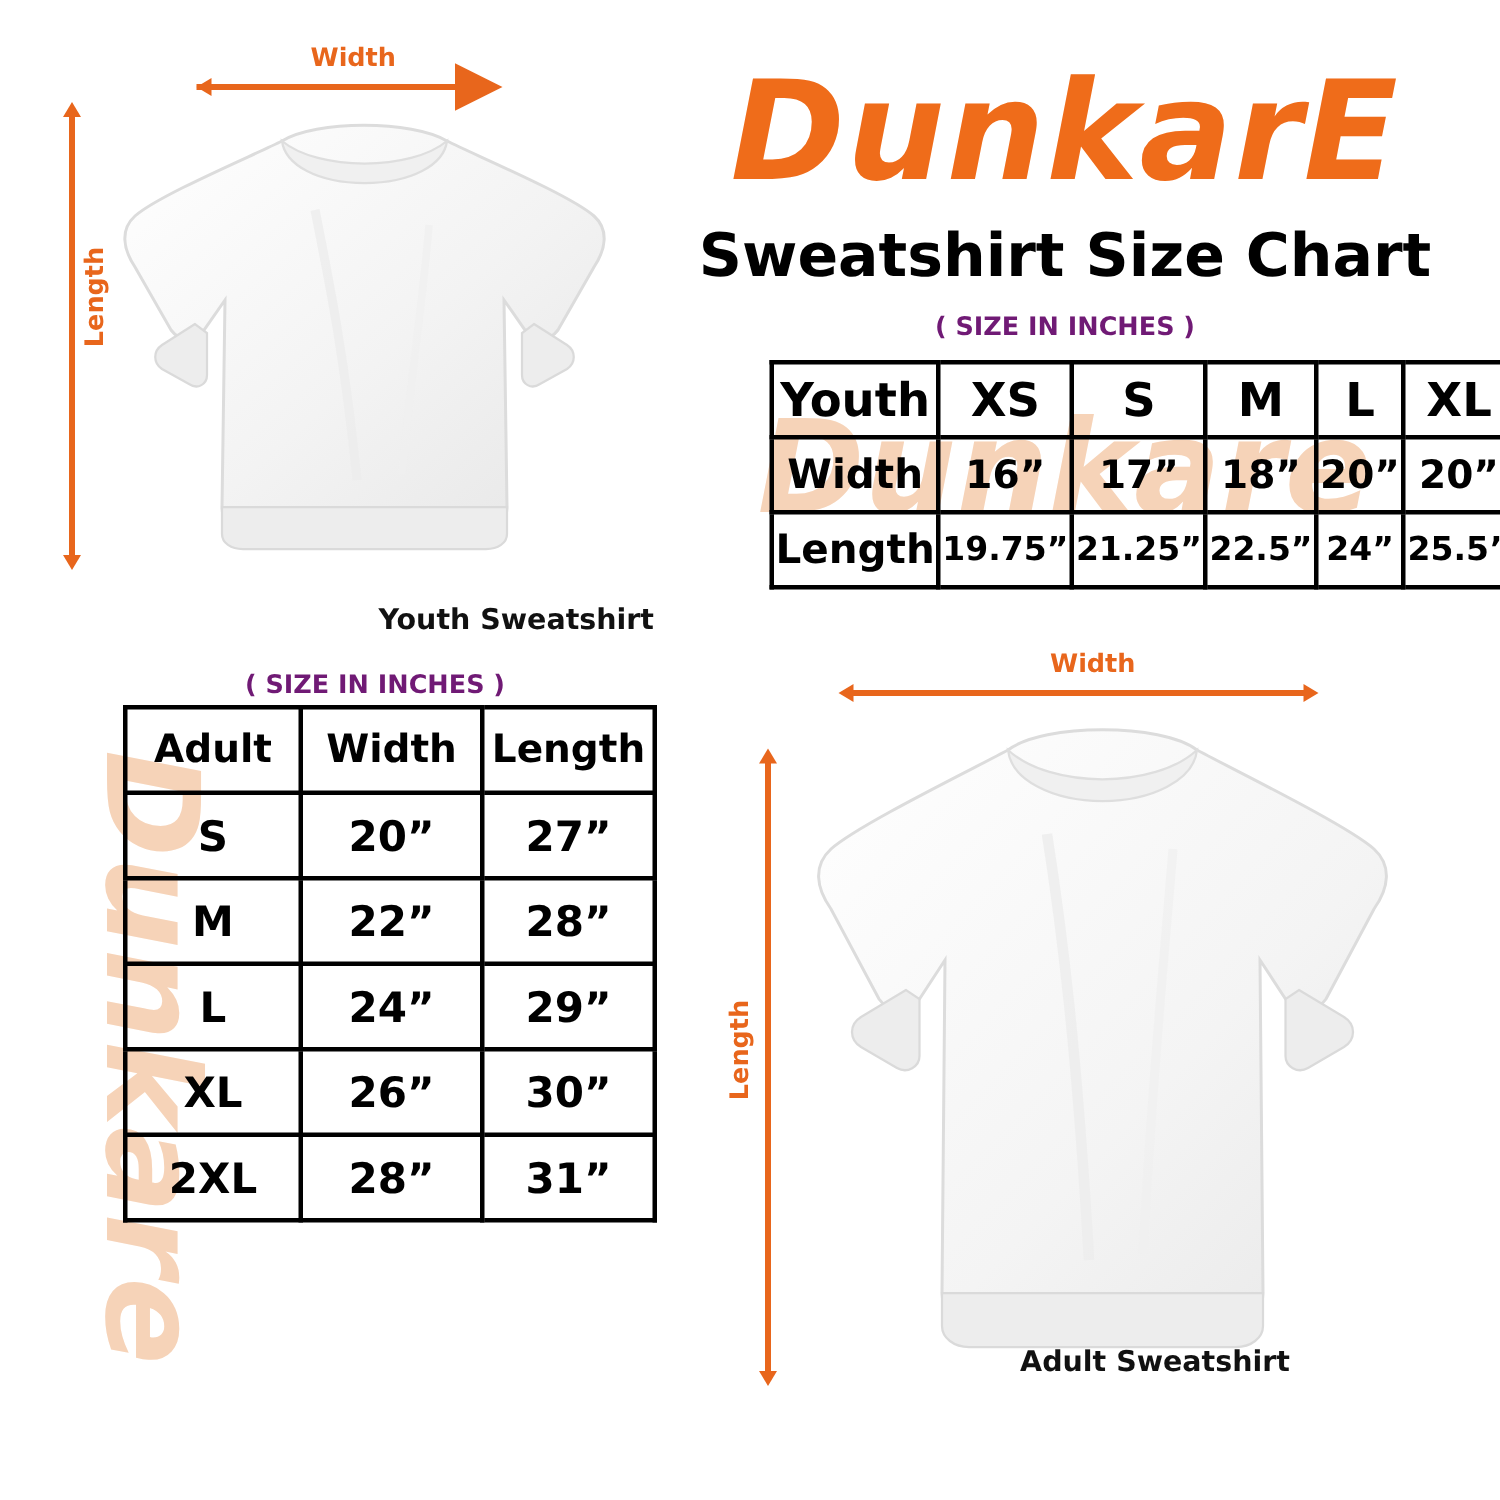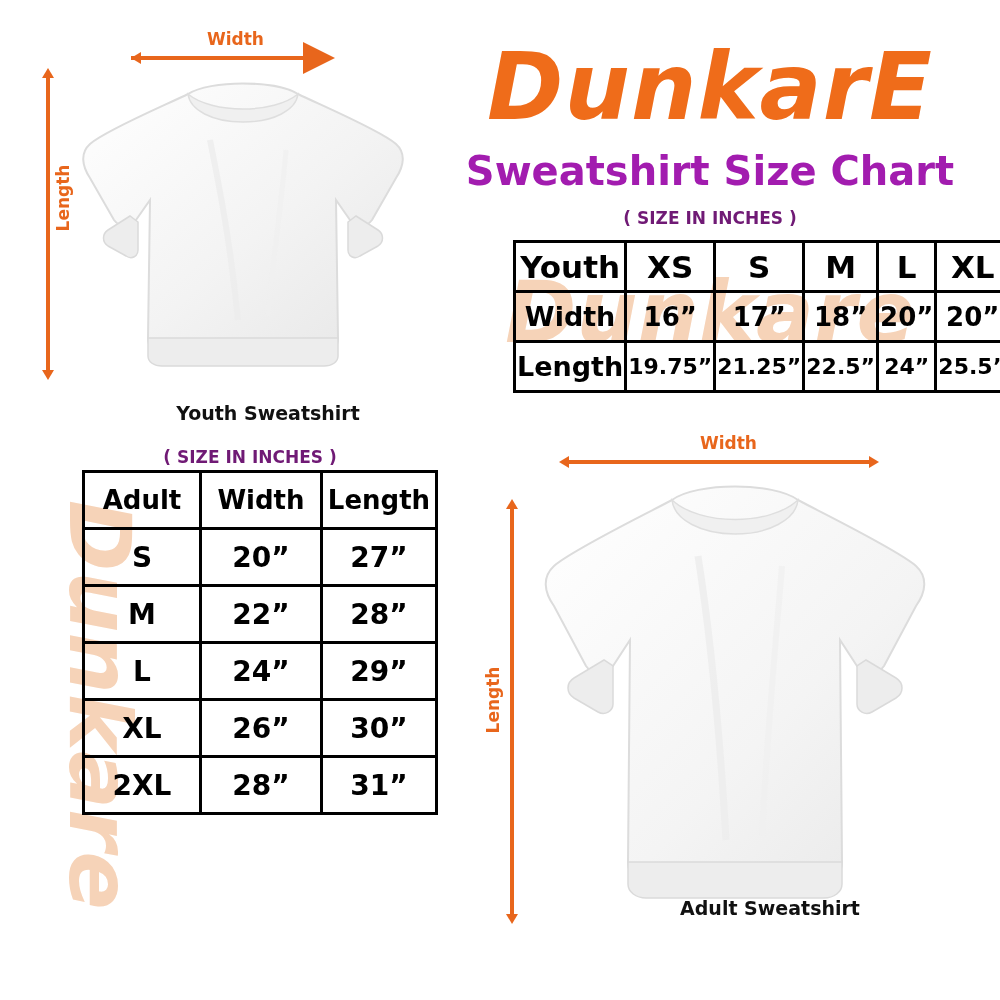--- a/index.html
+++ b/index.html
@@ -34,21 +34,21 @@
     line-height: 120px;
     white-space: nowrap;
   }
   #chart-title {
     left: 430px;
     top: 148px;
     width: 560px;
     text-align: center;
     font-size: 40px;
     font-weight: bold;
-    color: #a21caf;
+    color: #000000;
     font-family: "DejaVu Sans", sans-serif;
   }
   .units-note {
     font-size: 17px;
     font-weight: bold;
     color: #701a75;
     font-family: "DejaVu Sans", sans-serif;
   }
   #youth-units { left: 430px; top: 208px; width: 560px; text-align: center; }
   #adult-units { left:  80px; top: 447px; width: 340px; text-align: center; }
@@ -108,21 +108,21 @@
   #adult-table tr.head td { font-size: 26px; }
 
   
   .caption {
     font-size: 19px;
     font-weight: bold;
     color: #111;
     font-family: "DejaVu Sans", sans-serif;
     text-align: center;
   }
-  #youth-caption { left: 118px; top: 402px; width: 300px; }
+  #youth-caption { left: 136px; top: 402px; width: 300px; text-align: right; }
   #adult-caption { left: 620px; top: 897px; width: 300px; }
 
   
   .meas-label {
     font-size: 17px;
     font-weight: bold;
     color: #e8661c;
     font-family: "DejaVu Sans", sans-serif;
   }
   #youth-width-label { left: 207px; top: 29px; }

